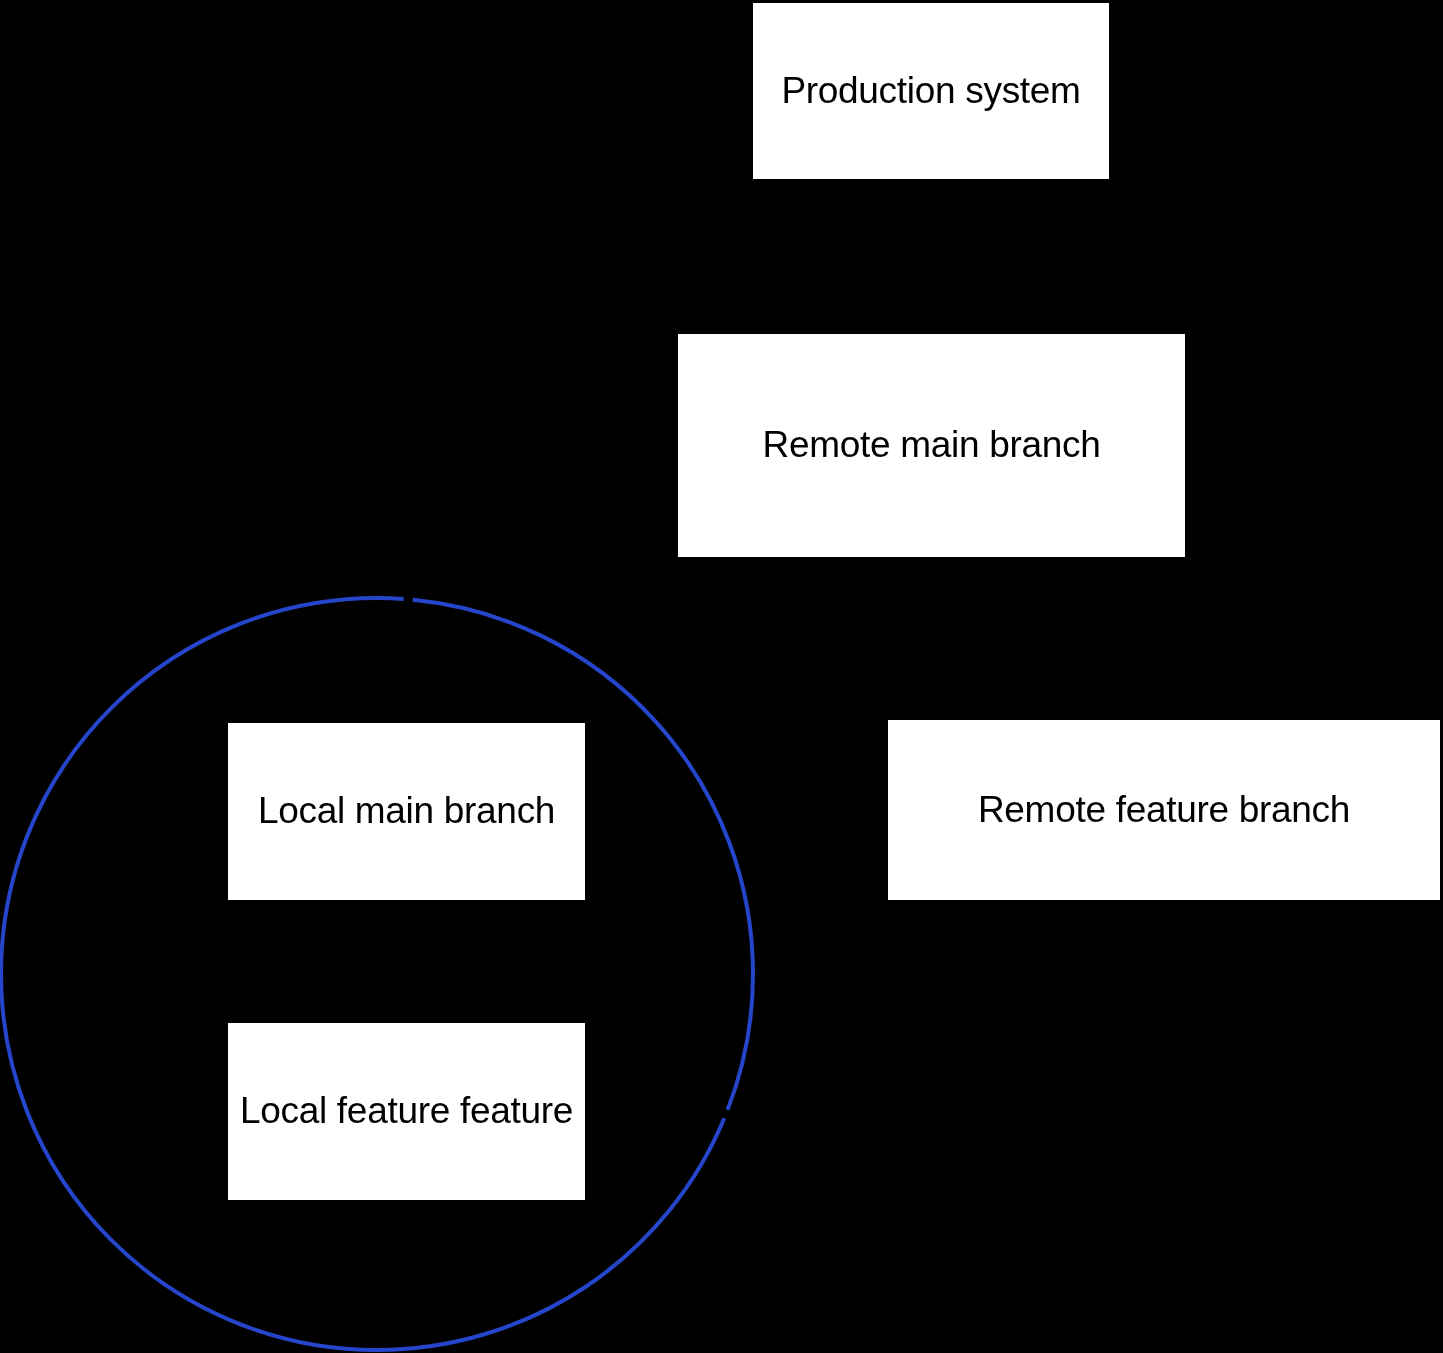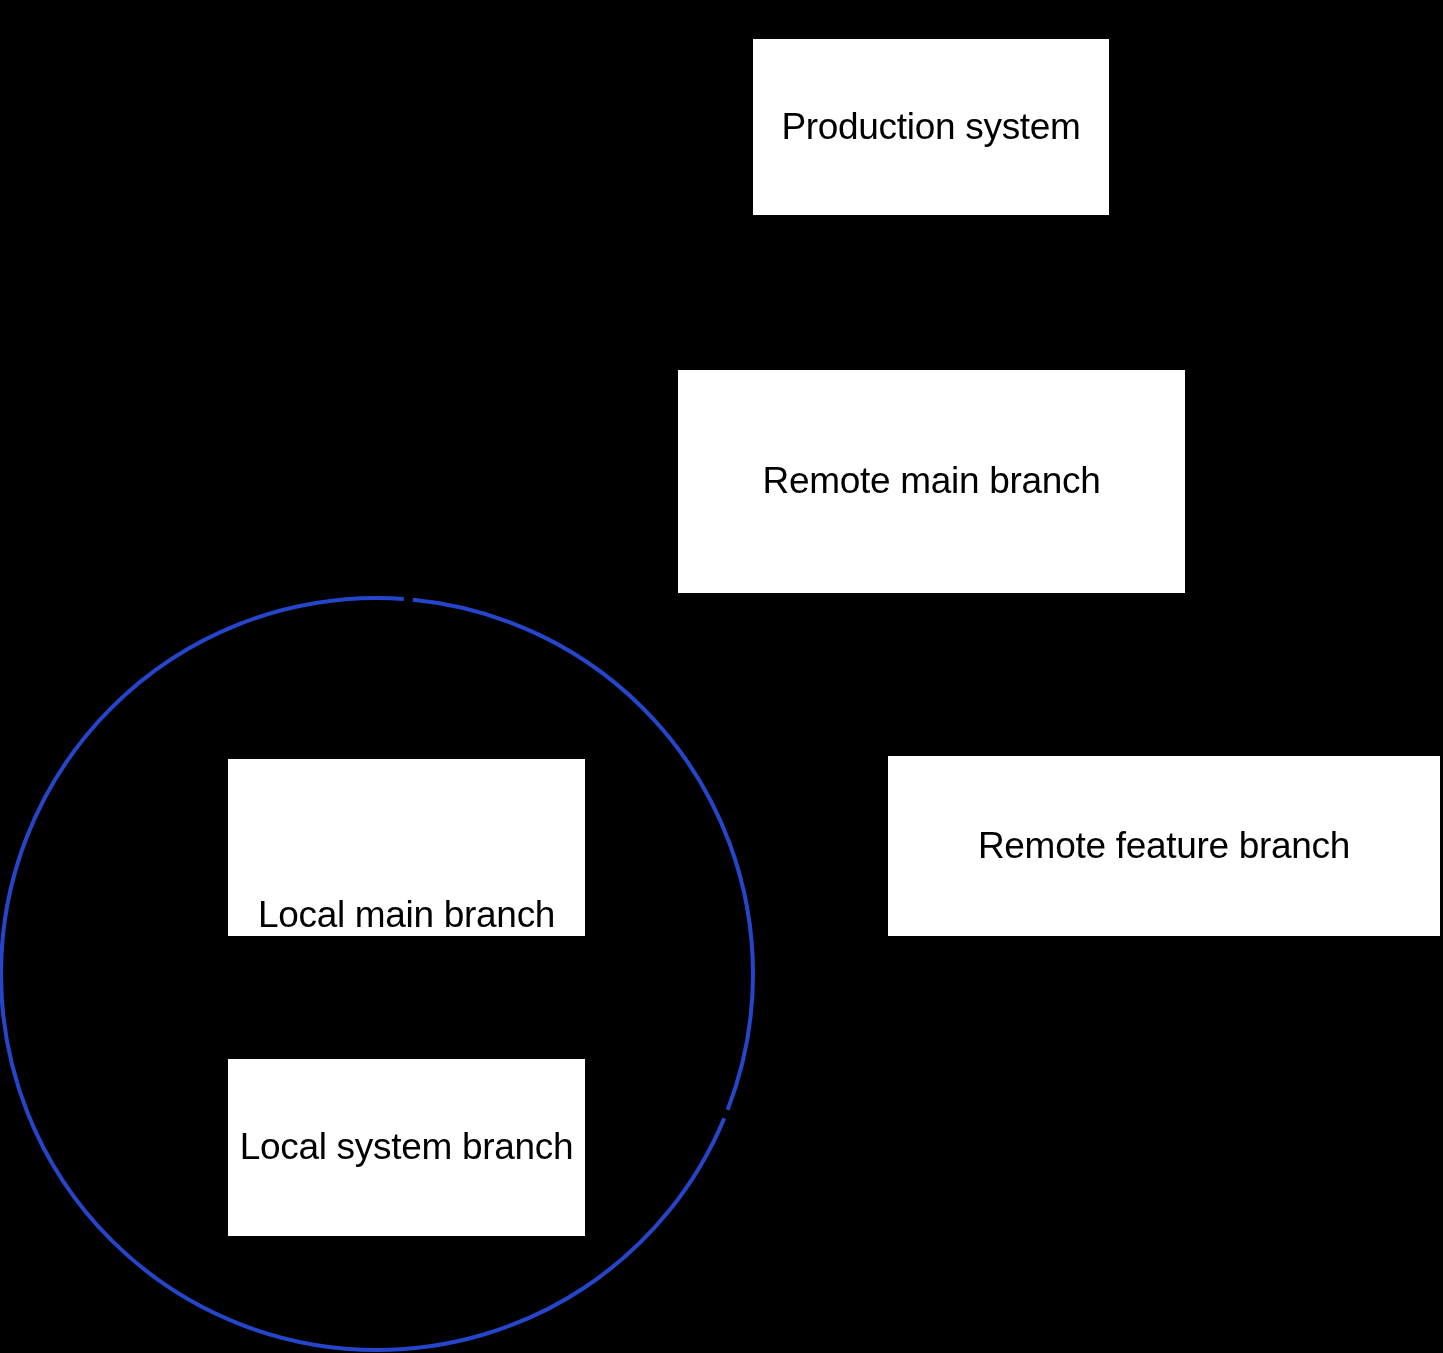--- a/index.html
+++ b/index.html
@@ -23,21 +23,20 @@
     height: 1353px;
     display: block;
   }
   .node {
     position: absolute;
     background: #ffffff;
     display: flex;
     align-items: center;
     justify-content: center;
     box-sizing: border-box;
-    margin-top: 36px;
   }
   .node-label {
     color: #000000;
     font-size: 37px;
     letter-spacing: -0.3px;
     line-height: 1.1;
     white-space: nowrap;
     text-align: center;
   }
 </style>
@@ -51,25 +50,25 @@
   </svg>
 
   <div class="node" style="left: 753px; top: 3px; width: 356px; height: 176px; background: rgb(255, 255, 255);">
     <span class="node-label">Production system</span>
   </div>
 
   <div class="node" style="left: 678px; top: 334px; width: 507px; height: 223px; background: rgb(255, 255, 255);">
     <span class="node-label">Remote main branch</span>
   </div>
 
-  <div class="node" style="left: 228px; top: 723px; width: 357px; height: 177px; background: rgb(255, 255, 255); align-items: flex-end;">
+  <div class="node" style="left: 228px; top: 723px; width: 357px; height: 177px; background: rgb(255, 255, 255);">
     <span class="node-label">Local main branch</span>
   </div>
 
   <div class="node" style="left: 888px; top: 720px; width: 552px; height: 180px; background: rgb(255, 255, 255);">
     <span class="node-label">Remote feature branch</span>
   </div>
 
   <div class="node" style="left: 228px; top: 1023px; width: 357px; height: 177px; background: rgb(255, 255, 255);">
-    <span class="node-label">Local system branch</span>
+    <span class="node-label">Local feature feature</span>
   </div>
 
 </div>
 
 </body></html>

